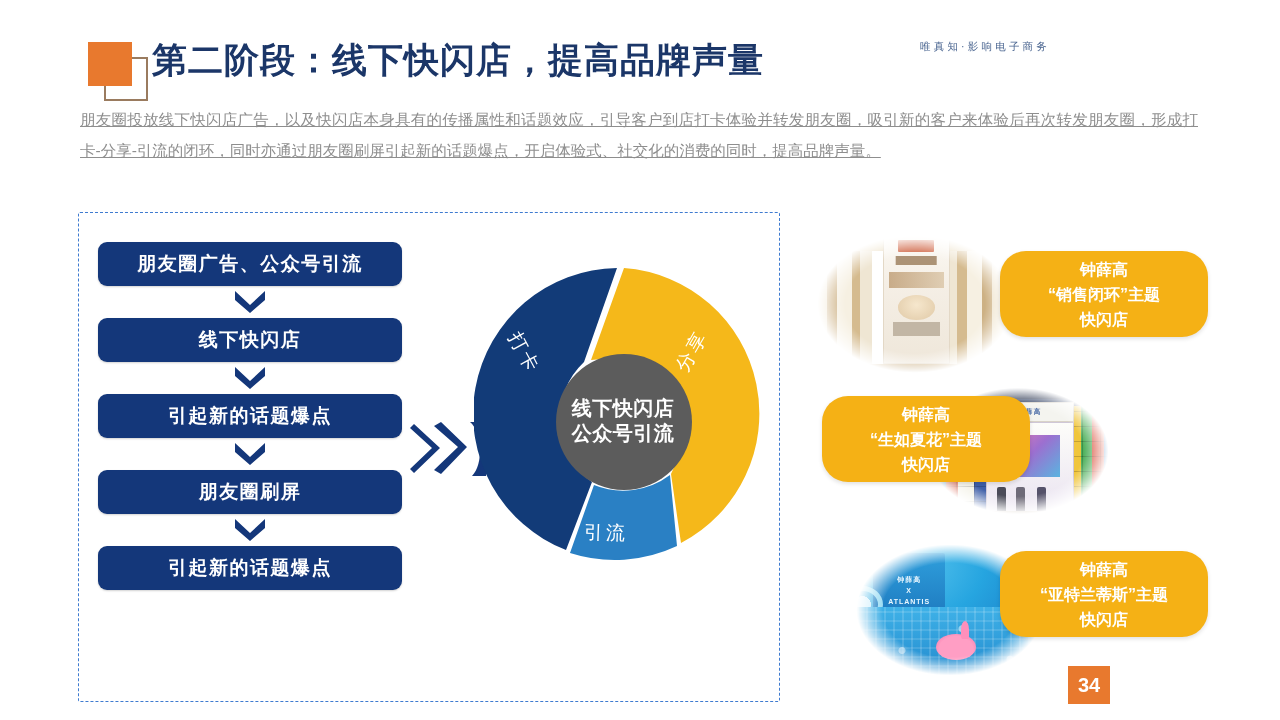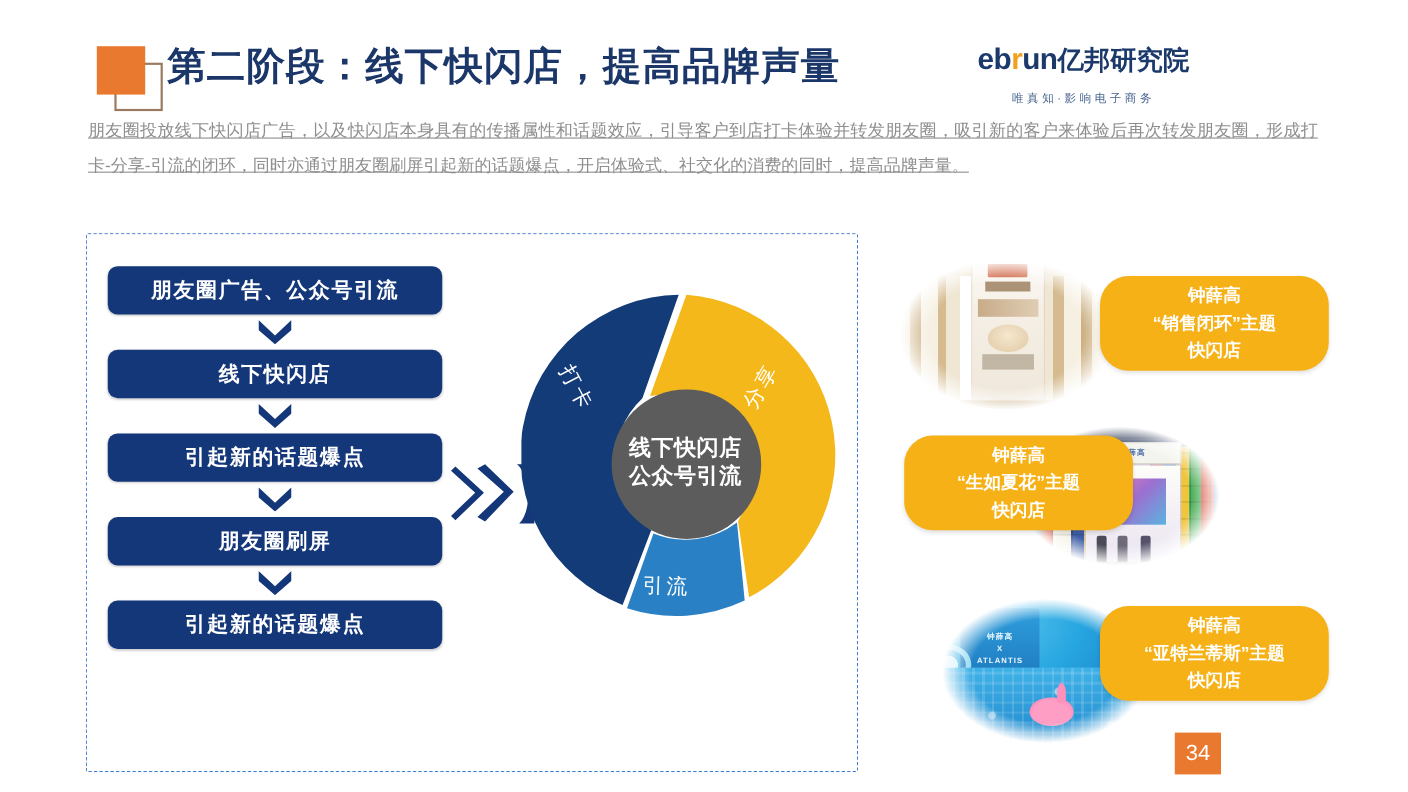--- a/index.html
+++ b/index.html
@@ -29,21 +29,21 @@
   
   .logo { position:absolute; right:32px; top:40px; text-align:center; width:214px; }
   .logo-main {
     font-size:27px; font-weight:bold; color:#1b3a6b; letter-spacing:-0.5px;
     line-height:1.05; white-space:nowrap;
   }
   .logo-main .r { color:#f0a21e; }
   .logo-main .cn { font-size:24px; letter-spacing:0px; }
   .logo-tag {
     font-size:10.5px; color:#4a6590; letter-spacing:3.2px;
-    margin-top:15px; white-space:nowrap;
+    margin-top:0; white-space:nowrap;
   }
 
   
   .intro {
     position:absolute; left:80px; top:104px; width:1118px;
     font-size:15.5px; color:#8e8e8e; line-height:31px;
     text-align:justify;
     text-decoration:underline;
   }
 
@@ -268,35 +268,34 @@
     display:flex; align-items:center; justify-content:center;
   }
   .co1 { left:1000px; top:251px; width:208px; height:86px; }
   .co2 { left:822px;  top:396px; width:208px; height:86px; }
   .co3 { left:1000px; top:551px; width:208px; height:86px; }
   .callout .ln { display:block; white-space:nowrap; }
 
   
   .page-badge {
     position:absolute; right:14px; bottom:16px; width:42px; height:38px;
-    background:#e8792e; color:#fff; font-size:20px; font-weight:normal;
+    background:#e8792e; color:#fff; font-size:20px; font-weight:bold;
     display:flex; align-items:center; justify-content:center;
   }
 </style>
 </head>
 <body>
 
 <div class="slide">
 
   <div class="accent-outline"></div>
   <div class="accent-square"></div>
   <div class="slide-title">第二阶段：线下快闪店，提高品牌声量</div>
 
   <div class="logo">
-    <div class="logo-main"><span>e</span><span>b</span><span class="r">r</span><span>un</span><span class="cn">亿邦研究院</span></div>
     <div class="logo-tag">唯真知·影响电子商务</div>
   </div>
 
   <div class="intro">朋友圈投放线下快闪店广告，以及快闪店本身具有的传播属性和话题效应，引导客户到店打卡体验并转发朋友圈，吸引新的客户来体验后再次转发朋友圈，形成打卡-分享-引流的闭环，同时亦通过朋友圈刷屏引起新的话题爆点，开启体验式、社交化的消费的同时，提高品牌声量。</div>
 
   <div class="dashed-panel"></div>
 
   <div class="flow">
     <div class="flow-box">朋友圈广告、公众号引流</div>
     <div class="flow-arrow">

